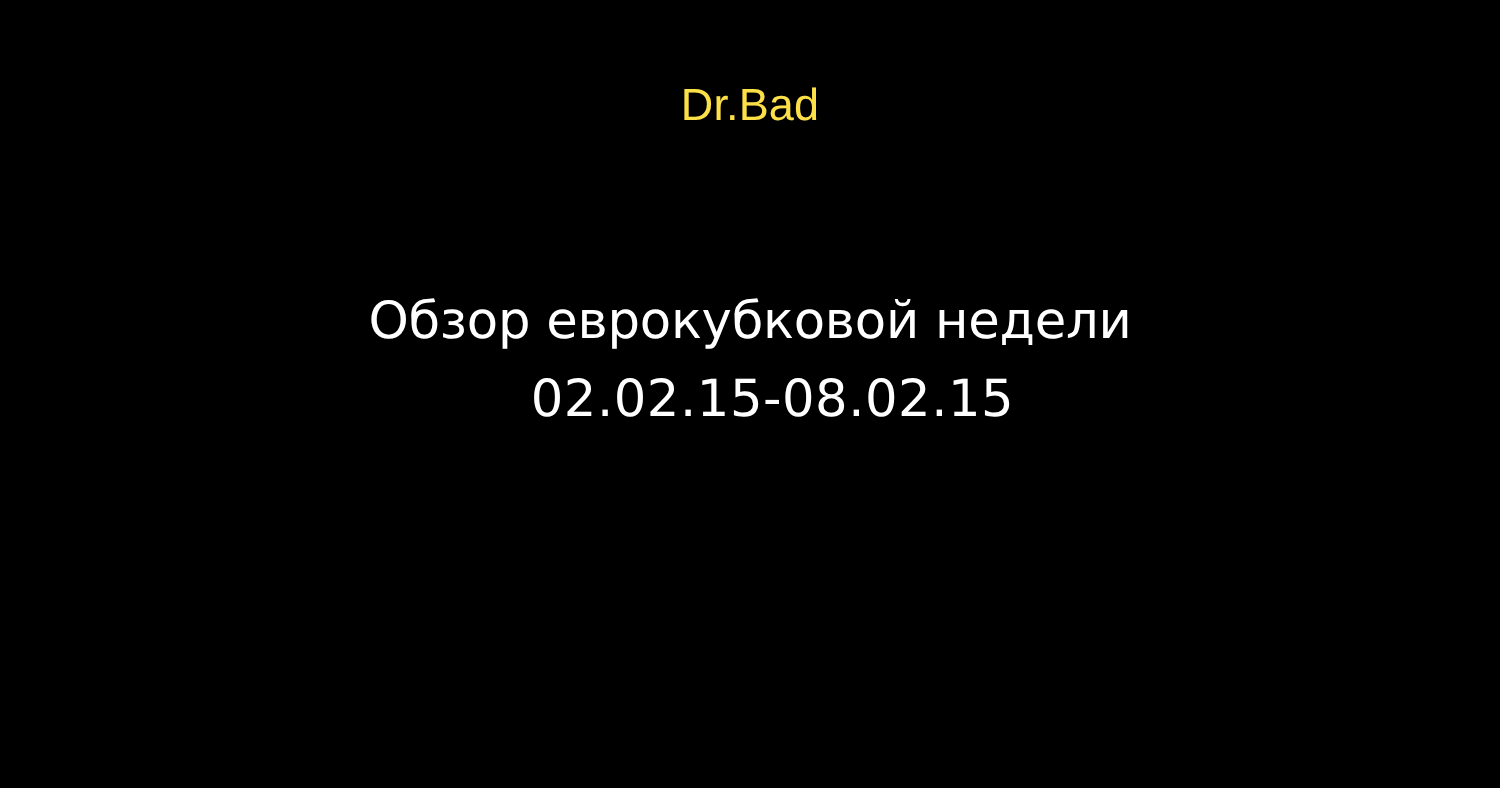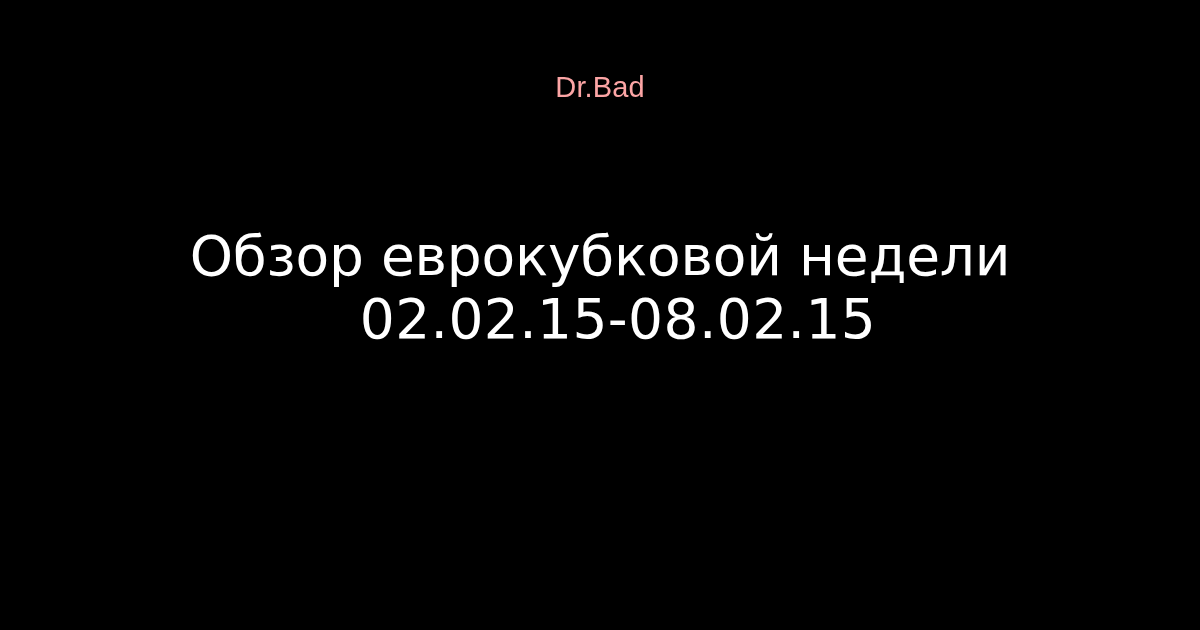--- a/index.html
+++ b/index.html
@@ -34,43 +34,43 @@
     height: 118px;
     display: flex;
     align-items: flex-end;
     justify-content: center;
     box-sizing: border-box;
     padding-bottom: 16px;
   }
 
   .author-label {
     font-family: "Liberation Sans", "DejaVu Sans", sans-serif;
-    font-size: 29px;
+    font-size: 36px;
     font-weight: 400;
     line-height: 1;
     letter-spacing: 0.1px;
-    color: #fca5a5;
+    color: #fde047;
     white-space: nowrap;
   }
 
   
   .headline-block {
     position: absolute;
     top: 225px;
     left: 0;
     width: 1200px;
     display: flex;
     flex-direction: column;
     align-items: center;
     justify-content: flex-start;
   }
 
   .headline-line {
     font-family: "DejaVu Sans", "Liberation Sans", sans-serif;
-    font-size: 55px;
+    font-size: 41px;
     font-weight: 400;
     line-height: 63px;
     letter-spacing: -0.2px;
     color: #ffffff;
     text-align: center;
     white-space: nowrap;
   }
 
   .headline-line.is-dates {
     letter-spacing: 0.4px;

